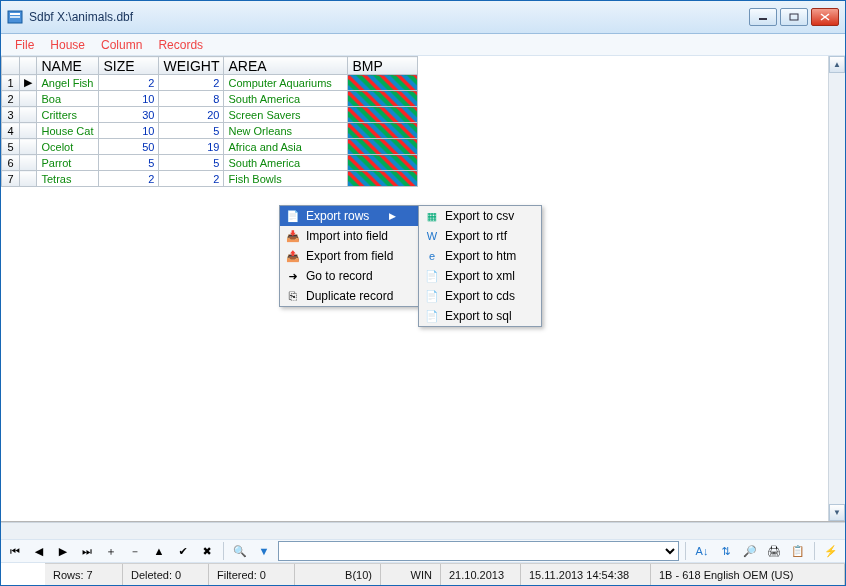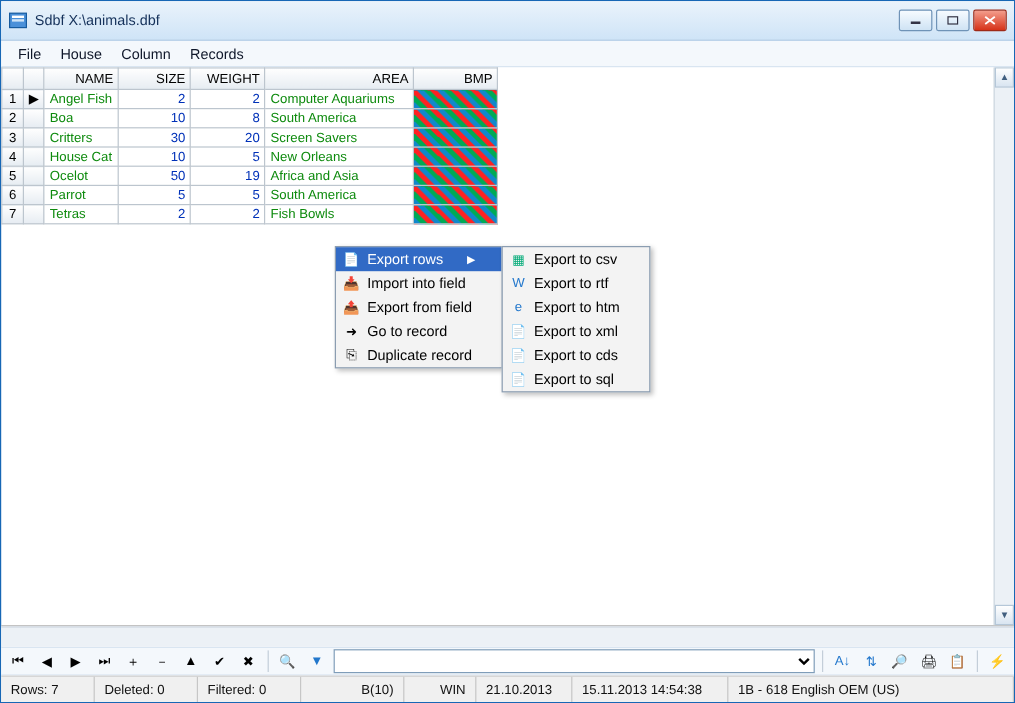--- a/index.html
+++ b/index.html
@@ -5,45 +5,45 @@
 * { margin: 0; padding: 0; box-sizing: border-box; font-family: "Segoe UI", Tahoma, Arial, sans-serif; font-size: 12px; }
 body { background: #fff; }
 .window { width: 846px; height: 586px; border: 1px solid #1767b5; position: relative; background: #fff; display: flex; flex-direction: column; }
 .titlebar { height: 30px; background: linear-gradient(#eaf3fb, #cfe4f7); border-bottom: 1px solid #9bbedf; display: flex; align-items: center; padding: 16px 6px; }
 .titlebar .icon { width: 16px; height: 16px; margin-right: 6px; }
 .titlebar .title { color: #15315a; font-size: 12px; flex: 1; }
 .winbtns { display: flex; gap: 3px; }
 .winbtn { width: 28px; height: 18px; border: 1px solid #6f93b7; border-radius: 2px; background: linear-gradient(#f6fbff,#cfe3f4); display: flex; align-items: center; justify-content: center; cursor: pointer; }
 .winbtn.close { background: linear-gradient(#f39d8c,#d6331a); border-color: #9e2a18; color: #fff; }
 .menubar { height: 22px; background: #f4f8fc; border-bottom: 1px solid #d9e5f1; display: flex; padding: 0 6px; align-items: center; }
-.menubar .menu-item { padding: 19px 8px; color: #0f172a; cursor: pointer; }
+.menubar .menu-item { padding: 19px 8px; color: #ef4444; cursor: pointer; }
 .menubar .right { margin-left: auto; display: flex; }
 .grid-wrap { flex: 1; position: relative; overflow: hidden; border-bottom: 1px solid #b5b5b5; }
 .vscroll { position: absolute; right: 0; top: 0; bottom: 0; width: 17px; background: #ecf1f6; border-left: 1px solid #cdd6df; }
 .vscroll .btn { height: 17px; background: linear-gradient(#fefefe,#d9e5f1); border: 1px solid #b5c7d8; display: flex; align-items: center; justify-content: center; font-size: 8px; color: #415f7f; cursor: pointer; }
 .vscroll .btn.bot { position: absolute; bottom: 0; left: 0; right: 0; }
 .hscroll { height: 17px; background: #ecf1f6; border-top: 1px solid #cdd6df; position: relative; }
 .grid { border-collapse: collapse; }
-.grid th { background: linear-gradient(#fefefe,#e6ecf2); border: 1px solid #bcc5ce; text-align: right; font-weight: normal; color: #000; height: 18px; font-size: 11px; padding: 0 4px; }
+.grid th { background: linear-gradient(#fefefe,#e6ecf2); border: 1px solid #bcc5ce; text-align: left; font-weight: normal; color: #000; height: 18px; font-size: 14px; padding: 0 4px; }
 .grid td { border: 1px solid #bcc5ce; height: 16px; font-size: 11px; padding: 0 4px; }
 .grid td.num { text-align: right; color: #0031b8; }
 .grid td.text { color: #0d8a0d; }
 .grid .row-hdr { background: linear-gradient(#fefefe,#e6ecf2); text-align: center; color: #000; padding: 0 4px; }
 .bmp-cell { background: repeating-linear-gradient(45deg, #18c, #18c 4px, #0a5 4px, #0a5 8px, #f22 8px, #f22 12px); }
 .context-menu { position: absolute; background: #f3f3f3; border: 1px solid #8b9db1; box-shadow: 2px 2px 4px rgba(0,0,0,.25); }
 .context-menu .cm-item { display: flex; align-items: center; height: 20px; padding: 0 22px 0 4px; cursor: pointer; font-size: 11px; }
 .context-menu .cm-item .cm-icon { width: 18px; height: 16px; display: flex; align-items: center; justify-content: center; margin-right: 4px; font-size: 11px; }
 .context-menu .cm-item.selected { background: #316ac5; color: #fff; }
 .context-menu .cm-arrow { margin-left: auto; padding-left: 10px; font-size: 9px; }
 .submenu { left: 138px; top: -1px; }
 .toolbar { height: 24px; background: #f4f8fc; border-top: 1px solid #d9e5f1; border-bottom: 1px solid #d9e5f1; display: flex; align-items: center; padding: 0 4px; gap: 4px; }
 .toolbar .tbtn { width: 20px; height: 20px; display: flex; align-items: center; justify-content: center; cursor: pointer; font-size: 11px; color: #000; }
 .toolbar .sep { width: 1px; height: 18px; background: #c3ced9; margin: 0 2px; }
 .toolbar select { flex: 1; height: 20px; border: 1px solid #7f9db9; background: #fff; }
-.statusbar { height: 22px; background: #f0f0f0; border-top: 1px solid #d0d0d0; display: flex; align-items: center; }
+.statusbar { height: 22px; background: #f0f0f0; border-top: 1px solid #d0d0d0; display: flex; align-items: center; margin-left: 44px; }
 .statusbar .panel { border-right: 1px solid #c6c6c6; padding: 0 8px; height: 100%; display: flex; align-items: center; font-size: 11px; color: #111; }
 </style>
 </head>
 <body>
 
 <div class="window">
   <div class="titlebar">
     <span class="icon">
       <svg width="16" height="16">
           <rect x="1" y="2" width="14" height="12" fill="#4a90d9" stroke="#155a9e"></rect>

